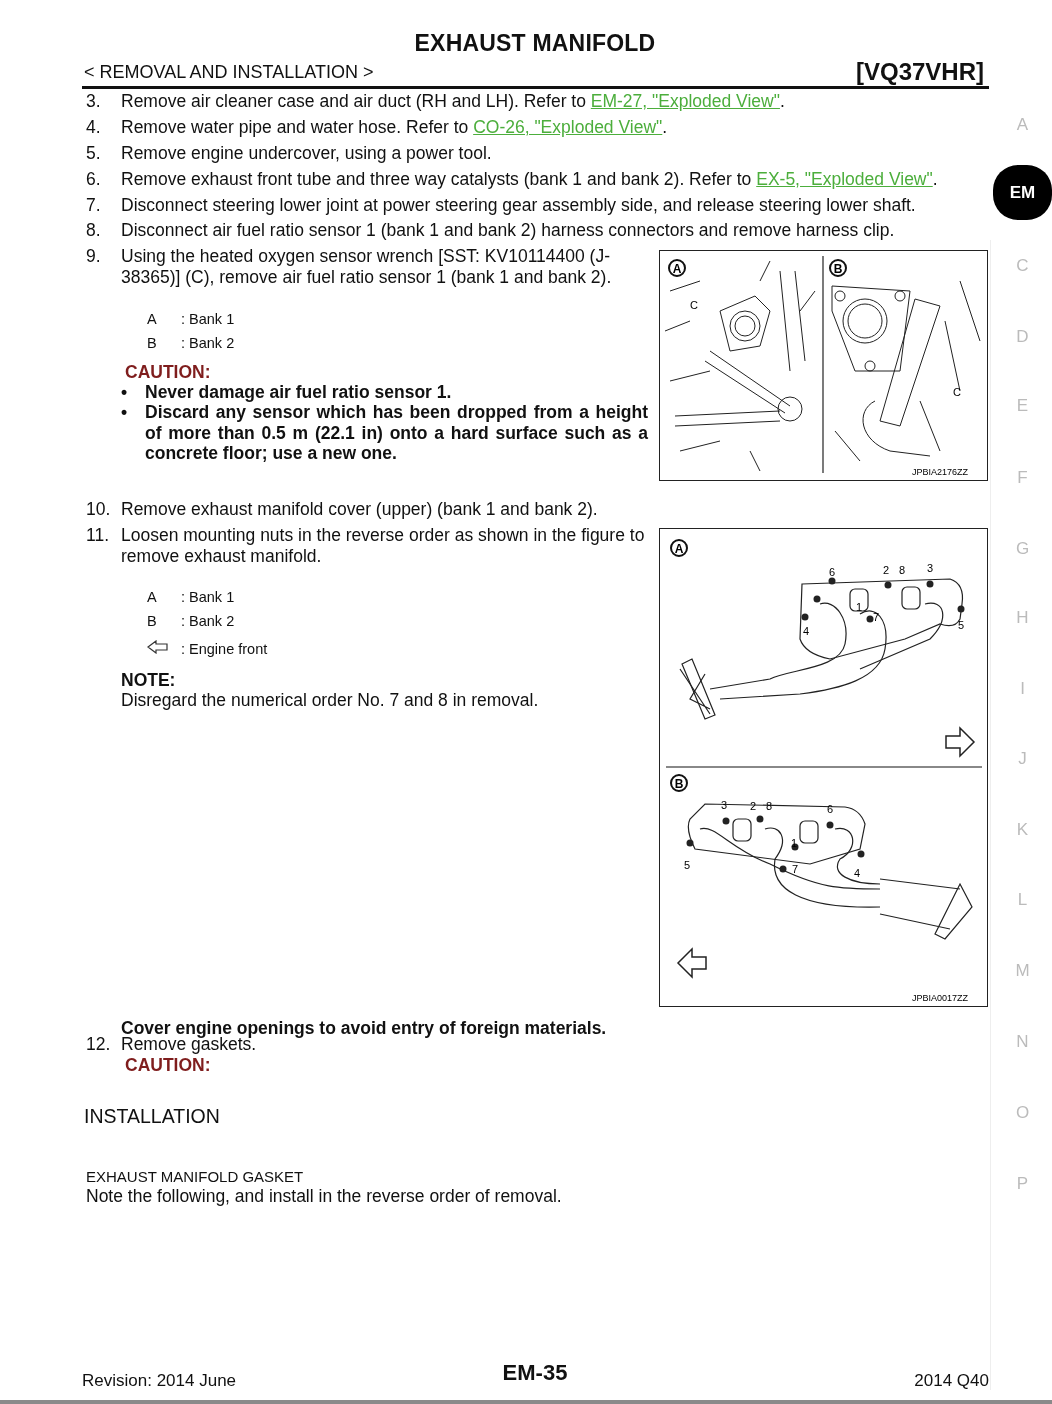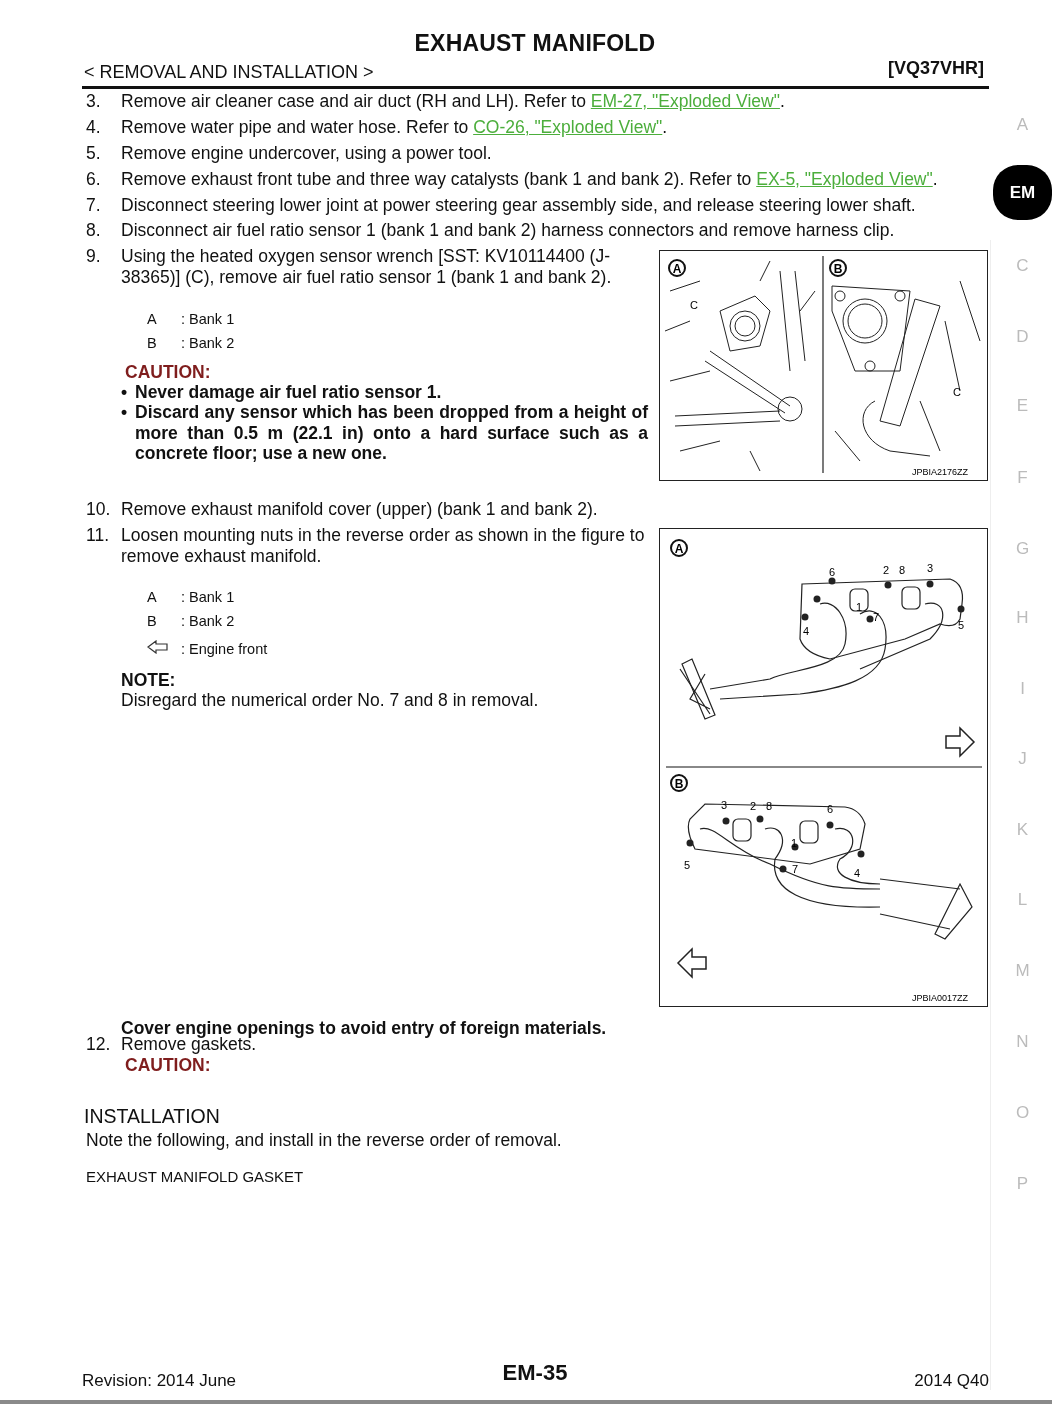--- a/index.html
+++ b/index.html
@@ -1,35 +1,35 @@
 <!DOCTYPE html>
 <html><head>
 <meta charset="utf-8">
 <style>
   html, body { margin: 0; padding: 0; background: #ffffff; }
   body { width: 1052px; height: 1404px; position: relative; overflow: hidden;
          font-family: "Liberation Sans", "DejaVu Sans", sans-serif; color: #111; }
   .abs { position: absolute; }
   .title { left: 0; width: 1070px; top: 30px; text-align: center; font-size: 23px; font-weight: bold; letter-spacing: 0.2px; }
   .subhead-left { left: 84px; top: 62px; font-size: 18px; }
-  .subhead-right { right: 68px; top: 58px; font-size: 18px; font-weight: bold; }
+  .subhead-right { right: 68px; top: 58px; font-size: 24px; font-weight: bold; }
   .rule { left: 82px; top: 86px; width: 907px; height: 3px; background: #111; }
 
   .step { left: 86px; font-size: 17.5px; line-height: 21px; white-space: nowrap; }
   .step .num { display: inline-block; width: 35px; }
   .step a { color: #4cae3c; text-decoration: underline; }
   .wrap { white-space: normal; width: 565px; }
   .wrap .body { display: block; margin-left: 35px; margin-top: -21px; }
 
   .legend { left: 147px; font-size: 14.5px; }
   .legend .key { display: inline-block; width: 34px; }
   .caution-label { left: 125px; color: #7f1d1d; font-weight: bold; font-size: 17.5px; }
   .bullet { left: 121px; font-weight: bold; font-size: 17.5px; line-height: 20.5px; width: 527px; }
   .bullet .dot { position: absolute; left: 0; top: 0; }
-  .bullet .txt { display: block; margin-left: 14px; text-align: justify; }
+  .bullet .txt { display: block; margin-left: 24px; text-align: justify; }
   .note-label { left: 121px; font-weight: bold; font-size: 17.5px; }
   .plain { font-size: 17.5px; }
 
   .fig { border: 1.5px solid #222; background: #fff; box-sizing: border-box; }
   .figcode { font-size: 9px; color: #222; }
 
   .side-tab { left: 993px; width: 59px; text-align: center; font-size: 17px; color: #bbbbbb; }
   .side-active { left: 993px; top: 165px; width: 59px; height: 55px; background: #000; color: #fff;
                  font-size: 17px; font-weight: bold; display:flex; align-items:center; justify-content:center;border-radius:25px; }
   .side-rule { left: 990px; top: 240px; width: 1px; height: 1150px; background: #eee; }
@@ -220,21 +220,21 @@
   </svg>
 </div>
 
 <div class="abs step" style="top:1034px">
   <span class="num">12.</span><span>Remove gaskets.</span>
 </div>
 <div class="abs caution-label" style="top:1055px">CAUTION:</div>
 <div class="abs" style="left:121px; top:1018px; font-weight:bold; font-size:17.5px">Cover engine openings to avoid entry of foreign materials.</div>
 
 <div class="abs" style="left:84px; top:1105px; font-size:19.5px">INSTALLATION</div>
-<div class="abs plain" style="left:86px; top:1130px">Note the following, and install in the reverse order of removal.</div>
+<div class="abs plain" style="left:86px; top:1186px">Note the following, and install in the reverse order of removal.</div>
 <div class="abs" style="left:86px; top:1168px; font-size:15px">EXHAUST MANIFOLD GASKET</div>
 
 <div class="abs side-rule"></div>
 <div class="abs side-tab" style="top:115px">A</div>
 <div class="abs side-active">EM</div>
 <div class="abs side-tab" style="top:256px">C</div>
 <div class="abs side-tab" style="top:327px">D</div>
 <div class="abs side-tab" style="top:396px">E</div>
 <div class="abs side-tab" style="top:468px">F</div>
 <div class="abs side-tab" style="top:539px">G</div>

